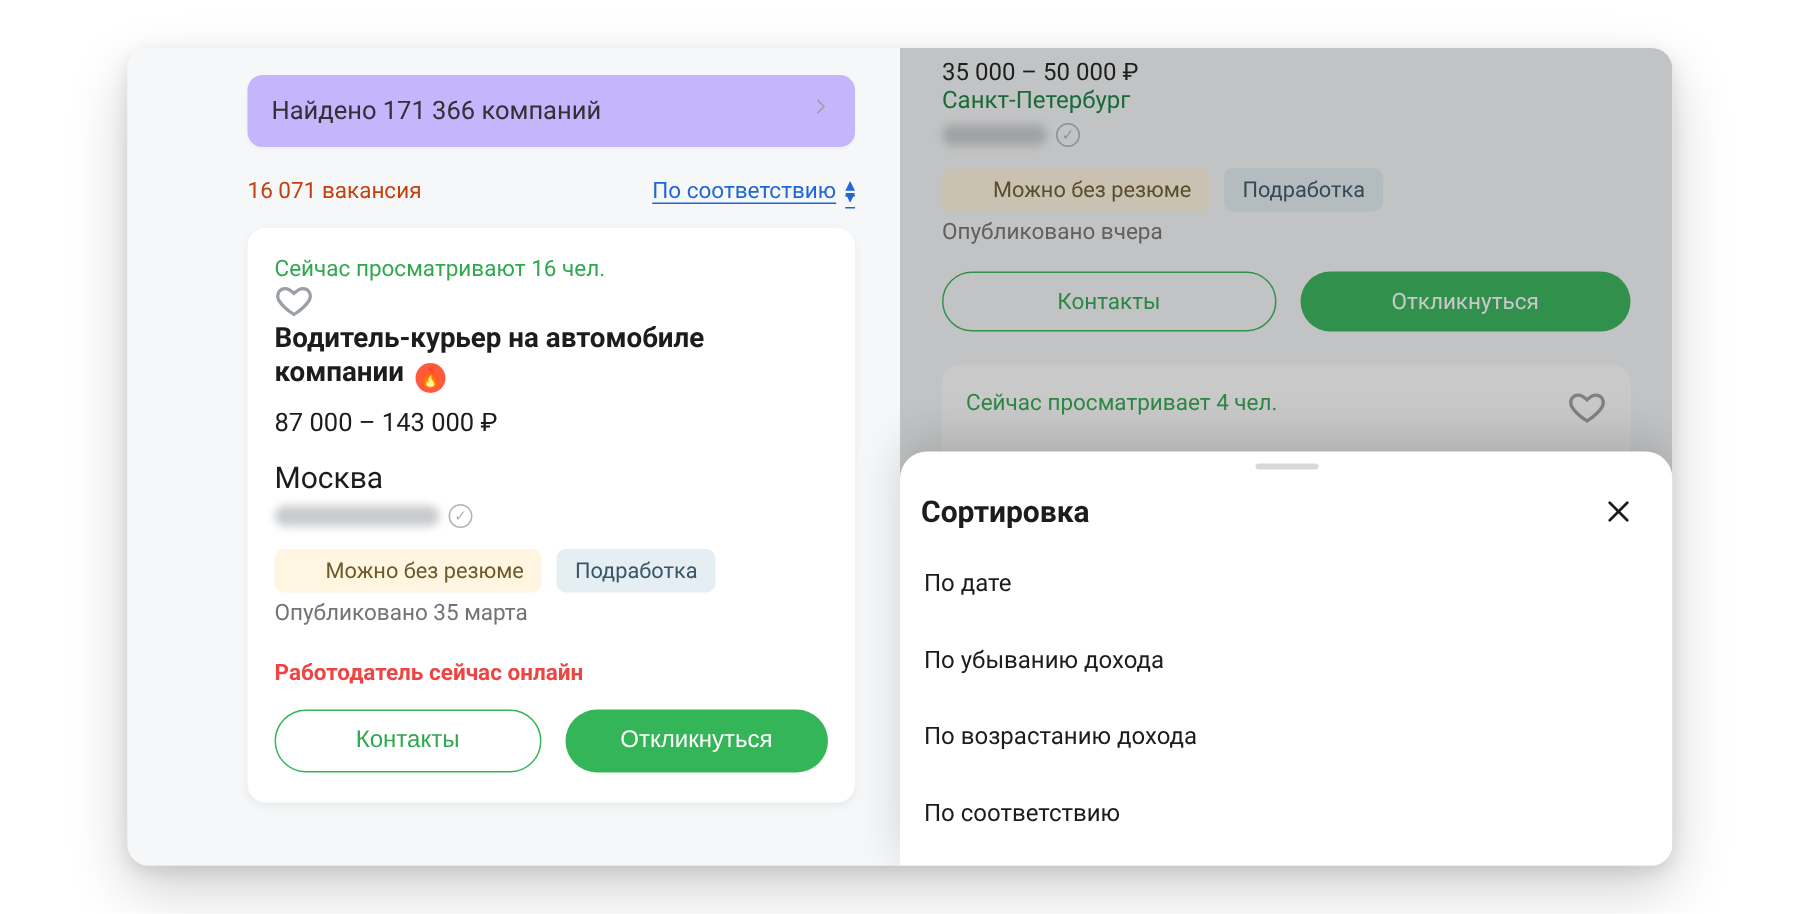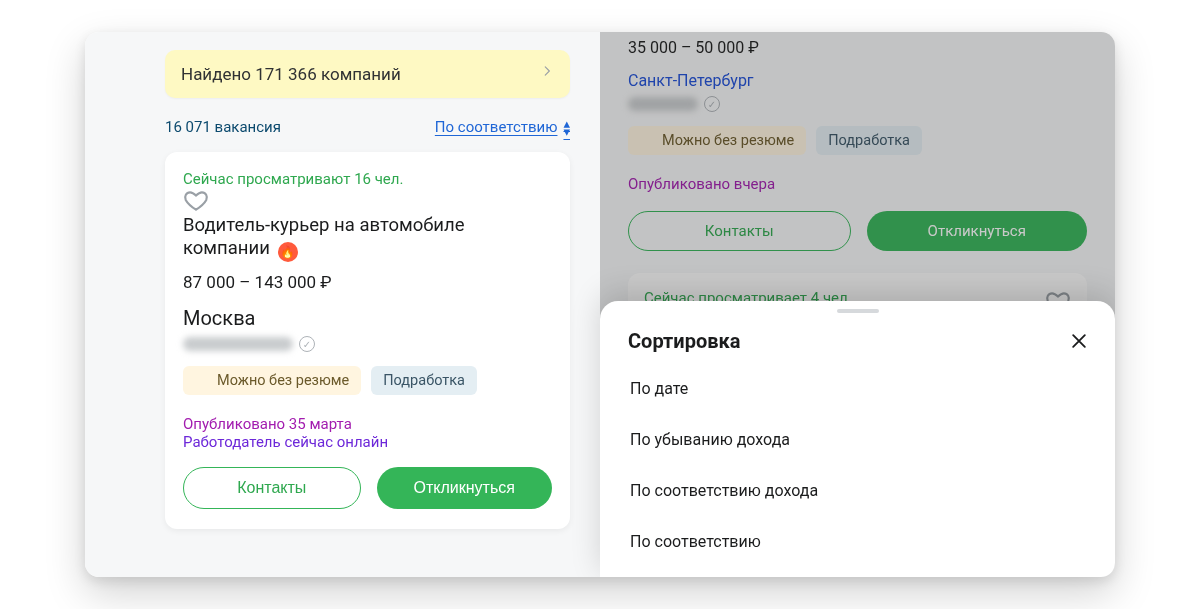--- a/index.html
+++ b/index.html
@@ -25,42 +25,42 @@
   .pane-left { width: 50%; background: #f6f7f8; padding: 0 30px 0 80px; }
   .pane-right { width: 50%; background: #f6f7f8; }
   .right-dim {
     position: absolute; inset: 0;
     background: rgba(40,40,40,0.25);
   }
 
   
   .companies-bar {
     margin-top: 18px;
-    background: #fef9c3;
+    background: #c4b5fd;
     border-radius: 10px;
     padding: 14px 16px;
     display: flex;
     justify-content: space-between;
     box-shadow: 0 1px 2px rgba(0,0,0,0.04);
   }
   .companies-bar .label {
     color: #303233;
     font-size: 17px;
   }
   .chev svg { width: 14px; height: 14px; display:block; }
   .chev path { stroke: #9aa0a6; stroke-width: 2; fill: none; stroke-linecap: round; stroke-linejoin: round; }
 
   .row-meta {
     margin-top: 20px;
     display: flex;
     align-items: center;
     justify-content: space-between;
     font-size: 15px;
   }
-  .vac-count { color: #0c4a6e; }
+  .vac-count { color: #c2410c; }
   .sort-select {
     display: inline-flex; align-items: center; gap: 6px;
     color: #1f66d6;
     text-decoration: underline;
     text-underline-offset: 3px;
     cursor: pointer;
   }
   .sort-select .updown {
     color: #1f66d6; font-size: 13px; line-height: 10px;
     display:flex; flex-direction:column; gap:0;
@@ -77,21 +77,21 @@
   .card .top-row {
     display: flex; justify-content: space-between; align-items: flex-start; flex-direction: column;
   }
   .viewers { color: #2fa84f; font-size: 15px; }
   .heart svg { width: 26px; height: 26px; display:block; }
   .heart path { fill:none; stroke:#9aa0a6; stroke-width:2; }
 
   .title {
     margin-top: 8px;
     font-size: 18.5px;
-    font-weight: 400;
+    font-weight: 700;
     color: #1b1c1d;
     line-height: 1.25;
     display: inline;
   }
   .hot {
     display:inline-flex; align-items:center; justify-content:center;
     width: 20px; height: 20px;
     border-radius: 50%;
     background: #ff5a3c;
     color:#fff;
@@ -123,42 +123,42 @@
   .tags { margin-top: 14px; display:flex; gap:10px; }
   .tag {
     font-size: 14.5px;
     padding: 6px 12px;
     border-radius: 6px;
     color:#4a4d50;
   }
   .tag.yellow { background:#fff5e0; color:#6b5a2b;padding-left:34px; }
   .tag.blue { background:#e4eef3; color:#3a5566; }
 
-  .pubdate { margin-top: 20px; color:#a21caf; font-size:15px; }
-  .online { margin-top: 0; color:#6d28d9; font-size:15px; }
+  .pubdate { margin-top: 4px; color:#737373; font-size:15px; }
+  .online { margin-top: 22px; color:#ef4444; font-size:15px;font-weight:bold; }
 
   .actions { margin-top: 16px; display:flex; gap:16px; }
   .btn {
     flex:1;
     height: 42px;
     border-radius: 21px;
     font-size: 16px;
     display:flex; align-items:center; justify-content:center;
     cursor:pointer;
     border: none;
   }
   .btn.outline { background:#fff; color:#2fa84f; border:1.5px solid #34b558; }
   .btn.solid { background:#34b558; color:#fff; }
 
   
   .bg-vacancy {
     position:absolute; left:28px; right:28px; top:0;
   }
   .bg-salary { font-size:16px; color:#1b1c1d; padding-top:6px; }
-  .bg-city { margin-top:14px; font-size:16px; color:#1d4ed8; }
+  .bg-city { font-size:16px; color:#15803d; }
   .bg-actions { margin-top:18px; display:flex; gap:16px; }
   .bg-btn {
     flex:1; height:40px; border-radius:20px;
     display:flex; align-items:center; justify-content:center;
     font-size:15px;
   }
   .bg-btn.outline { background:transparent; color:#2fa84f; border:1.5px solid #34b558; }
   .bg-btn.solid   { background:#34b558; color:#fff; }
   .bg-card2 {
     margin-top:22px; background:#fff; border-radius:12px;
@@ -167,21 +167,21 @@
   }
 
   
   .bottom-sheet {
     position:absolute;
     left:0; right:0; bottom:-2px;
     background:#fff;
     border-top-left-radius:18px;
     border-top-right-radius:18px;
     box-shadow: 0 -8px 30px rgba(0,0,0,0.15);
-    padding: 22px 26px 12px 28px;
+    padding: 22px 26px 12px 14px;
     z-index: 5;
   }
   .grabber {
     position:absolute; top:8px; left:50%; transform:translateX(-50%);
     width: 42px; height:4px; border-radius:2px; background:#d6d9dc;
   }
   .sheet-head {
     display:flex; justify-content:space-between; align-items:center;
     margin-top: 6px;
     margin-bottom: 10px;
@@ -290,19 +290,19 @@
         <div class="sheet-head">
           <div class="sheet-title">Сортировка</div>
           <div class="sheet-close">
             <svg viewBox="0 0 24 24">
                 <path d="M5 5l14 14M19 5L5 19"></path>
               </svg>
           </div>
         </div>
         <div class="opt">По дате</div>
         <div class="opt">По убыванию дохода</div>
-        <div class="opt">По соответствию дохода</div>
+        <div class="opt">По возрастанию дохода</div>
         <div class="opt">По соответствию</div>
       </div>
     </div>
 
   </div>
 </div>
 
 </body></html>

